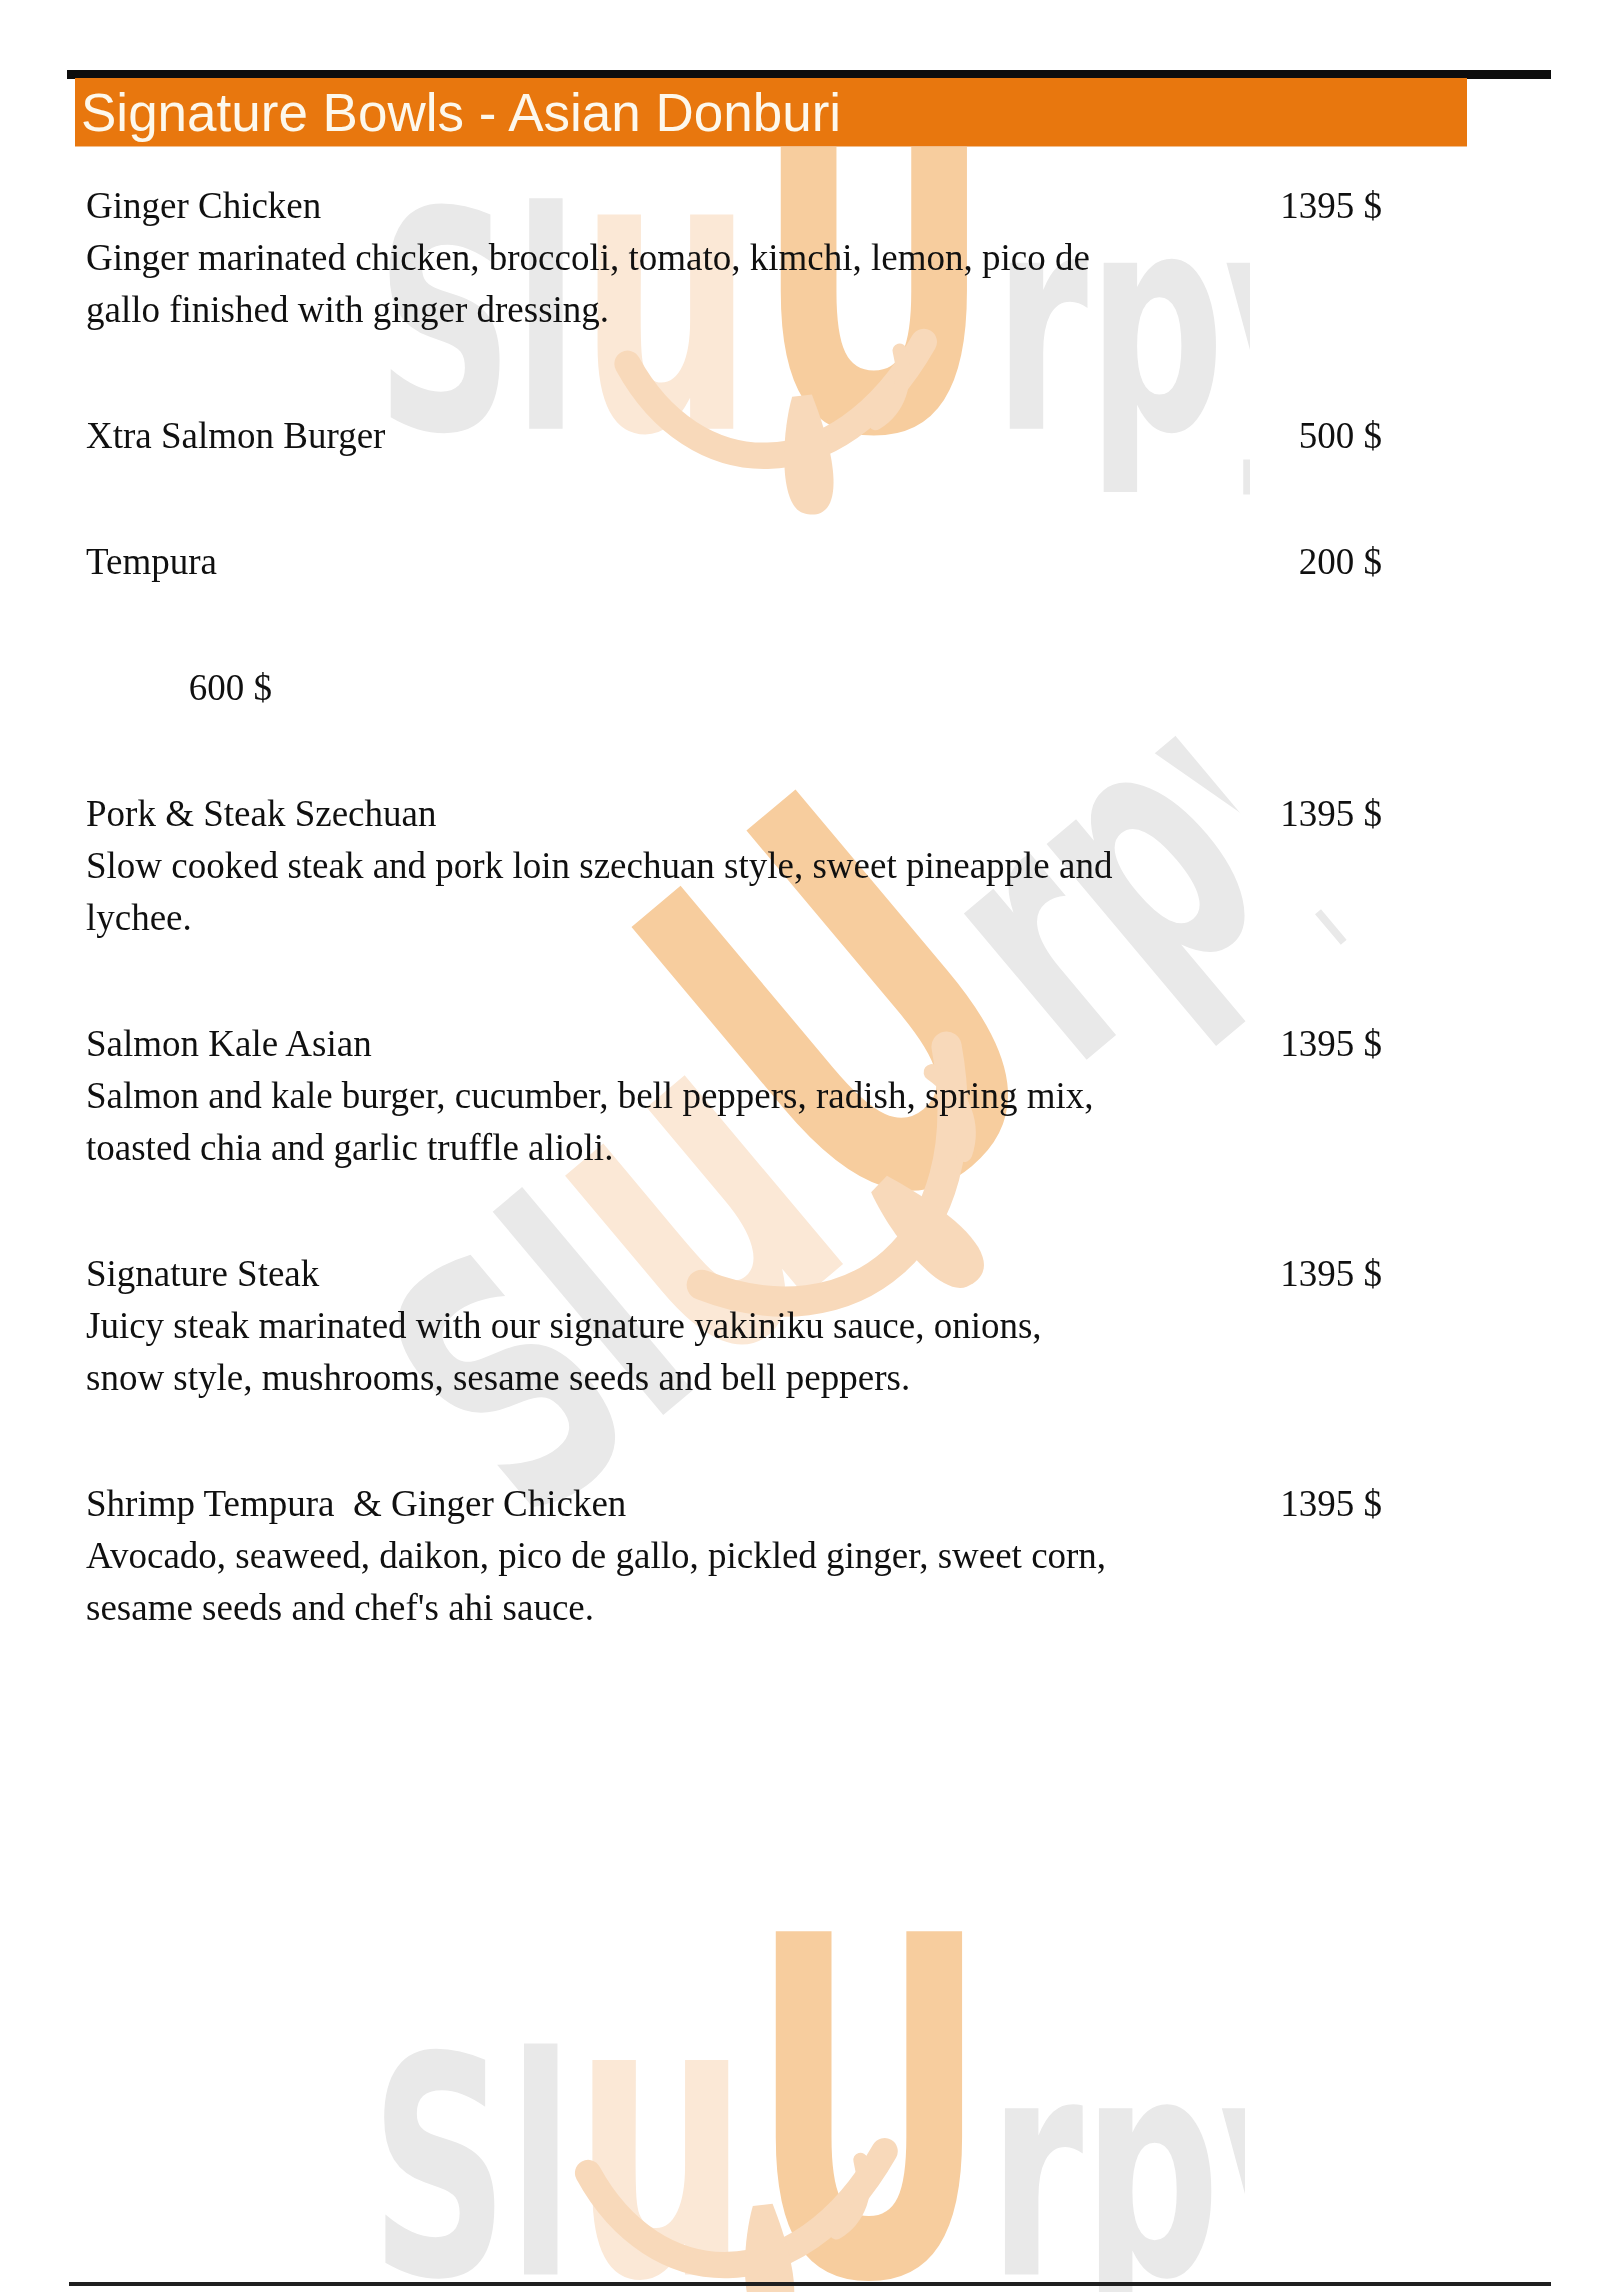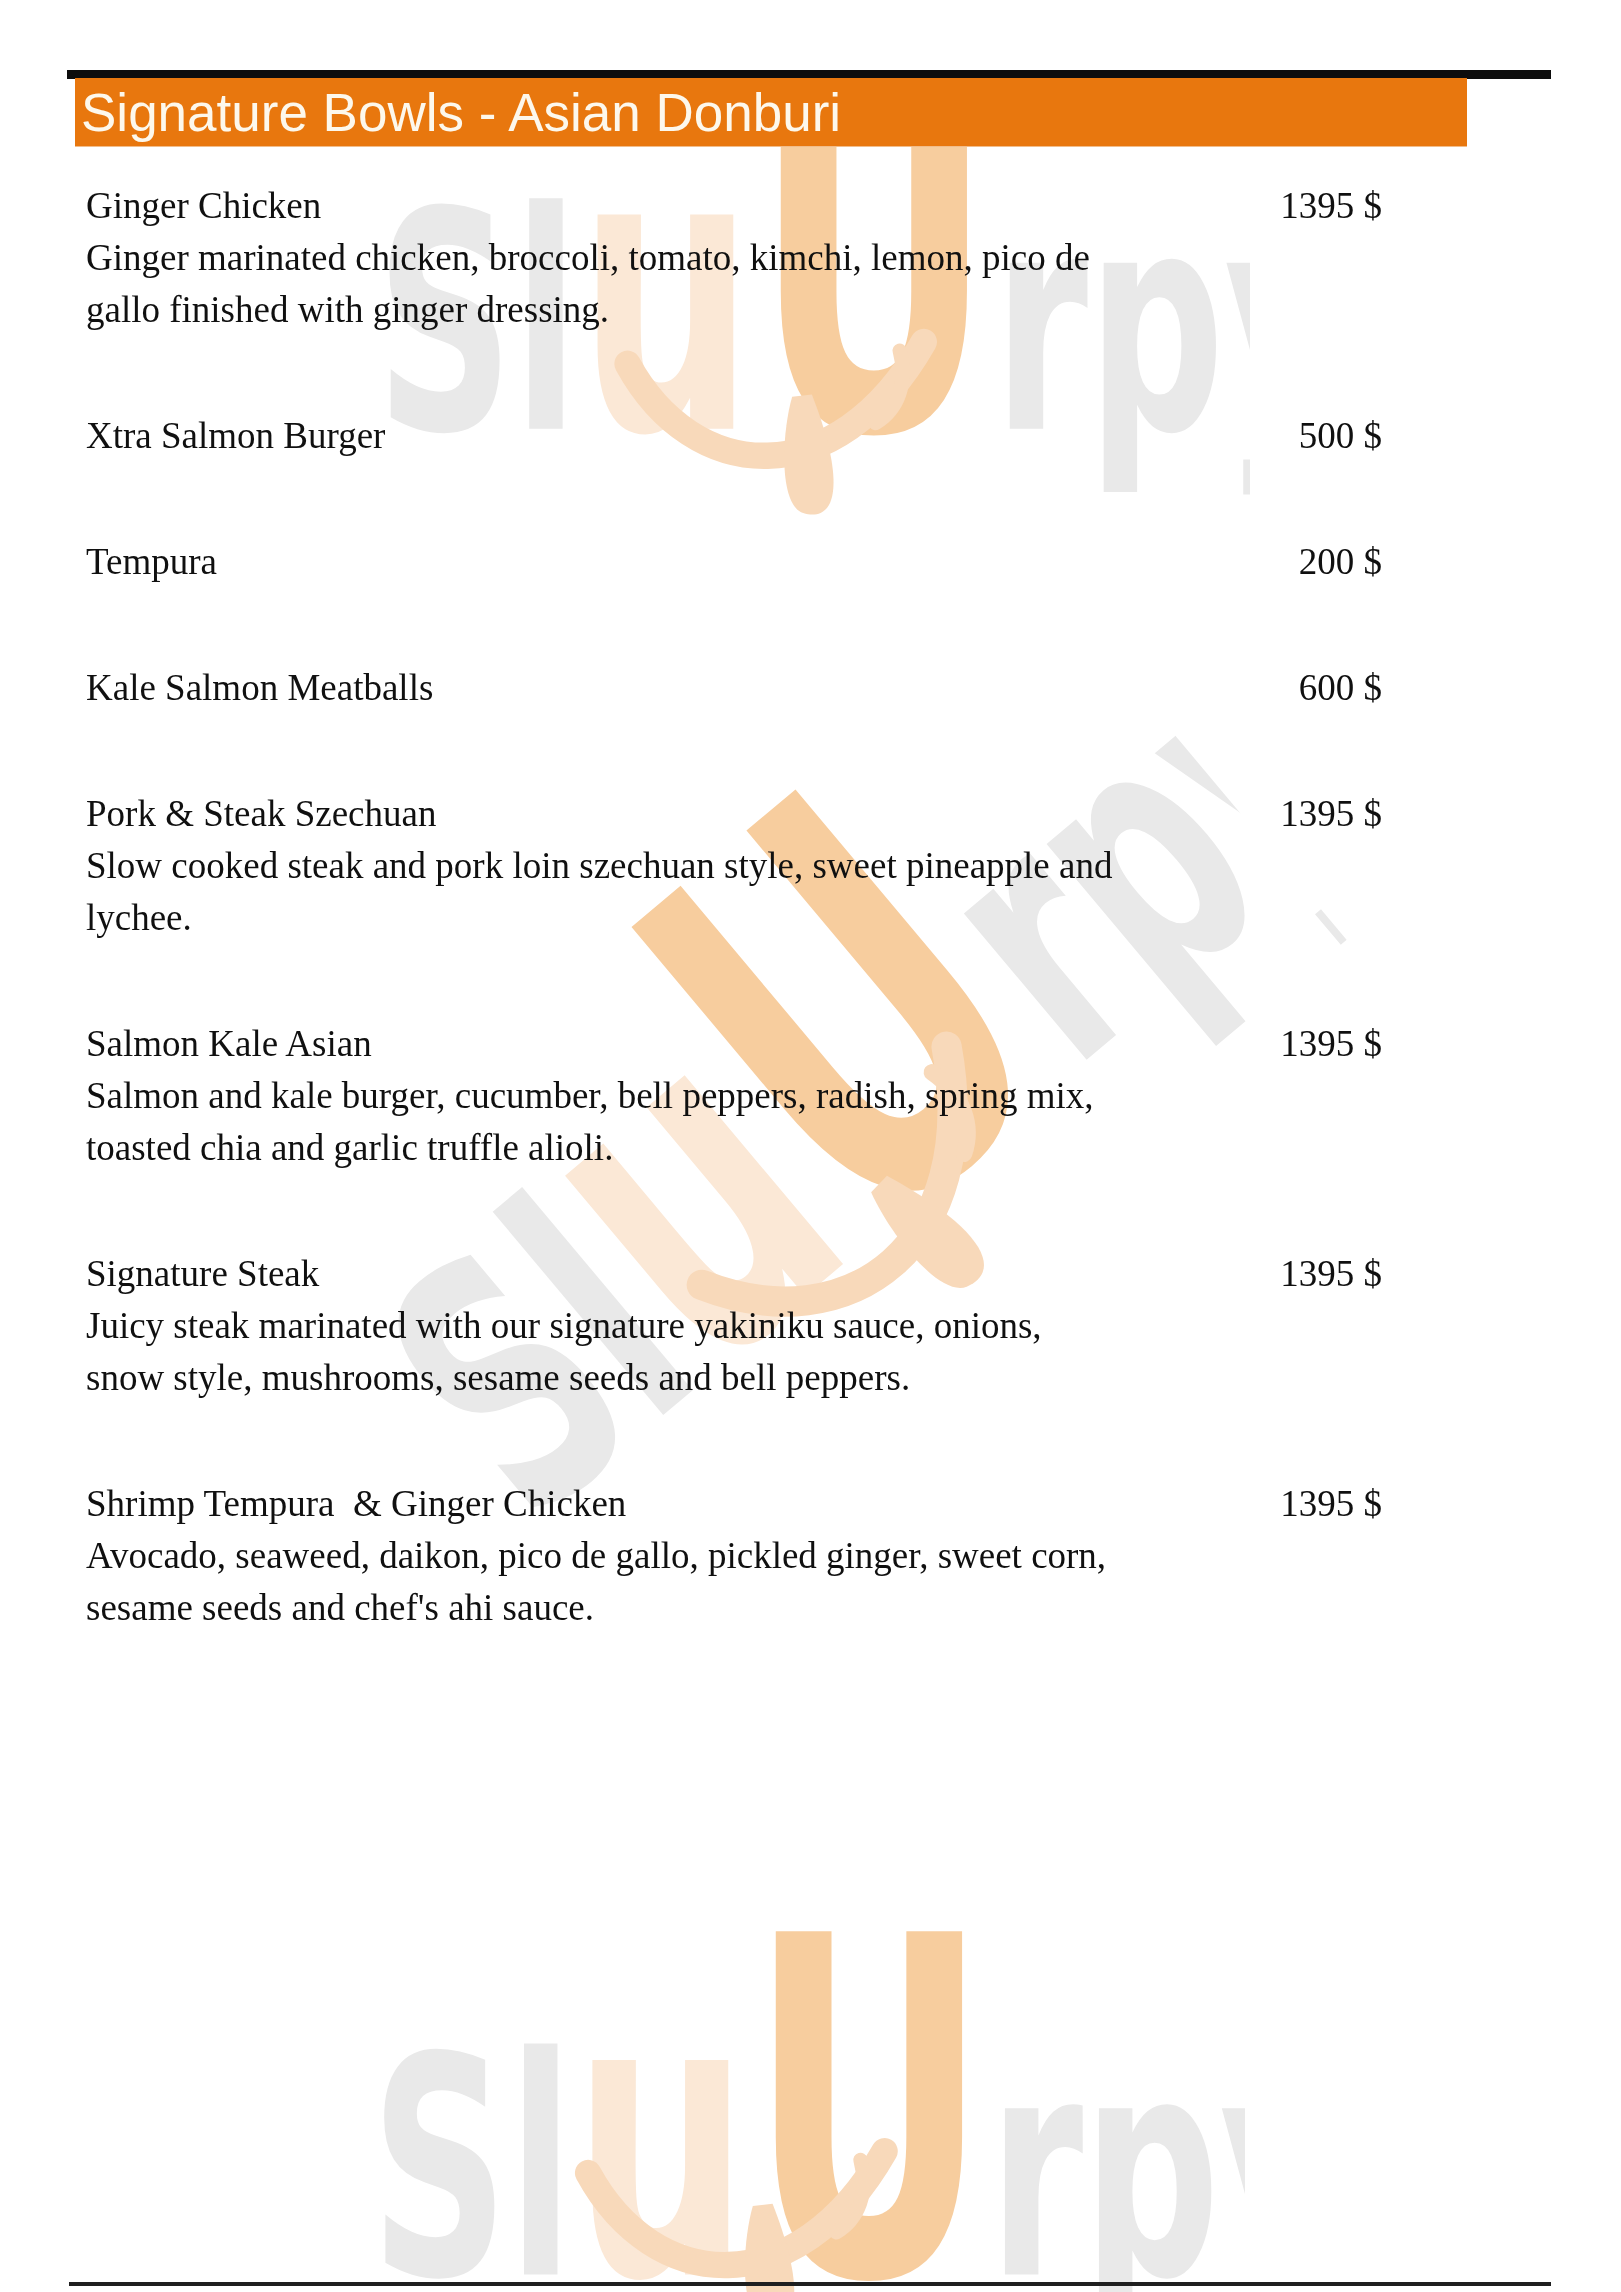--- a/index.html
+++ b/index.html
@@ -127,21 +127,20 @@
   <div class="item">
     <div class="row">
       <span class="name">Tempura</span>
       <span class="price">200 $</span>
     </div>
 
   </div>
 
   <div class="item">
     <div class="row">
-      <span class="name">Kale Salmon Meatballs</span>
       <span class="price">600 $</span>
     </div>
 
   </div>
 
   <div class="item">
     <div class="row">
       <span class="name">Pork &amp; Steak Szechuan</span>
       <span class="price">1395 $</span>
     </div>

